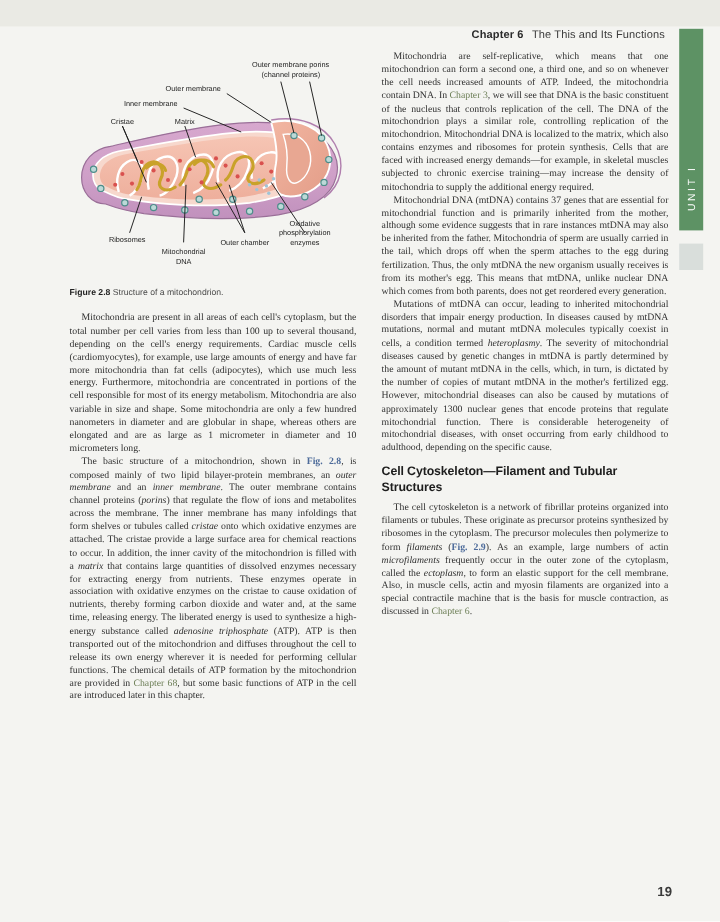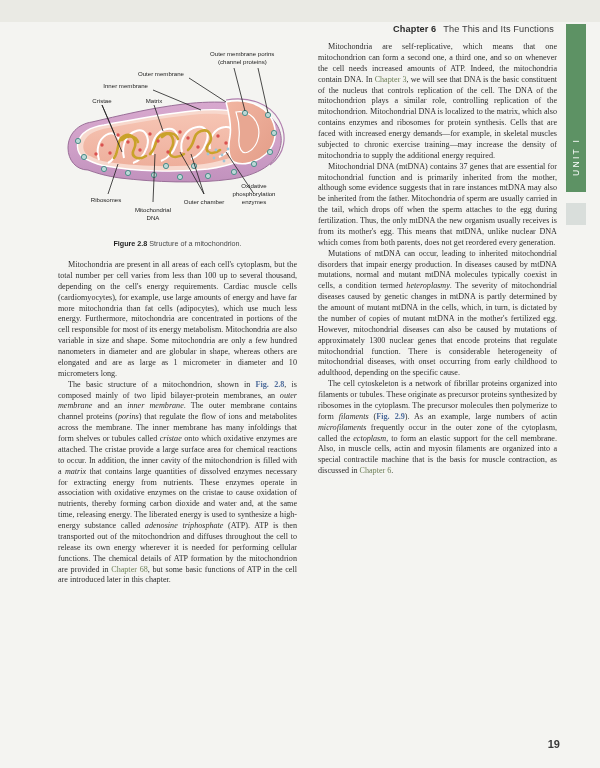--- a/index.html
+++ b/index.html
@@ -116,21 +116,20 @@
     position: relative;
     width: 239px;
     height: 212px;
     margin: 0 0 6px 0;
   }
   .fig-svg { display: block; }
   .fig-caption {
     font-family: "Liberation Sans", sans-serif;
     font-size: 7.2px;
     color: #4a4a4a;
-    text-align: center;
     margin-top: 1px;
   }
   .fig-caption .cap-b {
     font-weight: bold;
     color: #1f1f1f;
   }
 
   
   .folio {
     position: absolute;
@@ -313,18 +312,19 @@
         <p class="para">Mitochondria are present in all areas of each cell's cytoplasm, but the total number per cell varies from less than 100 up to several thousand, depending on the cell's energy requirements. Cardiac muscle cells (cardiomyocytes), for example, use large amounts of energy and have far more mitochondria than fat cells (adipocytes), which use much less energy. Furthermore, mitochondria are concentrated in portions of the cell responsible for most of its energy metabolism. Mitochondria are also variable in size and shape. Some mitochondria are only a few hundred nanometers in diameter and are globular in shape, whereas others are elongated and are as large as 1 micrometer in diameter and 10 micrometers long.</p>
         <p class="para">The basic structure of a mitochondrion, shown in <span class="figref">Fig. 2.8</span>, is composed mainly of two lipid bilayer-protein membranes, an <i>outer membrane</i> and an <i>inner membrane</i>. The outer membrane contains channel proteins (<i>porins</i>) that regulate the flow of ions and metabolites across the membrane. The inner membrane has many infoldings that form shelves or tubules called <i>cristae</i> onto which oxidative enzymes are attached. The cristae provide a large surface area for chemical reactions to occur. In addition, the inner cavity of the mitochondrion is filled with a <i>matrix</i> that contains large quantities of dissolved enzymes necessary for extracting energy from nutrients. These enzymes operate in association with oxidative enzymes on the cristae to cause oxidation of nutrients, thereby forming carbon dioxide and water and, at the same time, releasing energy. The liberated energy is used to synthesize a high-energy substance called <i>adenosine triphosphate</i> (ATP). ATP is then transported out of the mitochondrion and diffuses throughout the cell to release its own energy wherever it is needed for performing cellular functions. The chemical details of ATP formation by the mitochondrion are provided in <span class="xref">Chapter 68</span>, but some basic functions of ATP in the cell are introduced later in this chapter.</p>
       </div>
   </div>
 
   <div class="col col-right">
     <div>
         <p class="para">Mitochondria are self-replicative, which means that one mitochondrion can form a second one, a third one, and so on whenever the cell needs increased amounts of ATP. Indeed, the mitochondria contain DNA. In <span class="xref">Chapter 3</span>, we will see that DNA is the basic constituent of the nucleus that controls replication of the cell. The DNA of the mitochondrion plays a similar role, controlling replication of the mitochondrion. Mitochondrial DNA is localized to the matrix, which also contains enzymes and ribosomes for protein synthesis. Cells that are faced with increased energy demands—for example, in skeletal muscles subjected to chronic exercise training—may increase the density of mitochondria to supply the additional energy required.</p>
         <p class="para">Mitochondrial DNA (mtDNA) contains 37 genes that are essential for mitochondrial function and is primarily inherited from the mother, although some evidence suggests that in rare instances mtDNA may also be inherited from the father. Mitochondria of sperm are usually carried in the tail, which drops off when the sperm attaches to the egg during fertilization. Thus, the only mtDNA the new organism usually receives is from its mother's egg. This means that mtDNA, unlike nuclear DNA which comes from both parents, does not get reordered every generation.</p>
         <p class="para">Mutations of mtDNA can occur, leading to inherited mitochondrial disorders that impair energy production. In diseases caused by mtDNA mutations, normal and mutant mtDNA molecules typically coexist in cells, a condition termed <i>heteroplasmy</i>. The severity of mitochondrial diseases caused by genetic changes in mtDNA is partly determined by the amount of mutant mtDNA in the cells, which, in turn, is dictated by the number of copies of mutant mtDNA in the mother's fertilized egg. However, mitochondrial diseases can also be caused by mutations of approximately 1300 nuclear genes that encode proteins that regulate mitochondrial function. There is considerable heterogeneity of mitochondrial diseases, with onset occurring from early childhood to adulthood, depending on the specific cause.</p>
+        <h2 class="section-head">Cell Cytoskeleton—Filament and Tubular Structures</h2>
         <p class="para">The cell cytoskeleton is a network of fibrillar proteins organized into filaments or tubules. These originate as precursor proteins synthesized by ribosomes in the cytoplasm. The precursor molecules then polymerize to form <i>filaments</i> (<span class="figref">Fig. 2.9</span>). As an example, large numbers of actin <i>microfilaments</i> frequently occur in the outer zone of the cytoplasm, called the <i>ectoplasm</i>, to form an elastic support for the cell membrane. Also, in muscle cells, actin and myosin filaments are organized into a special contractile machine that is the basis for muscle contraction, as discussed in <span class="xref">Chapter 6</span>.</p>
       </div>
   </div>
 
   <div class="folio">19</div>
 </div>
 
 </body></html>

